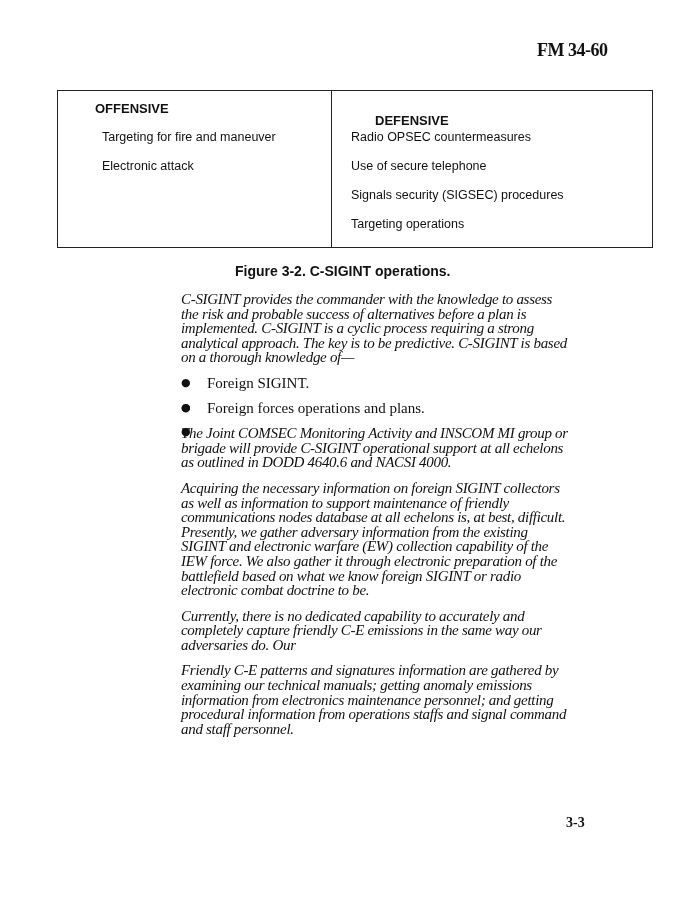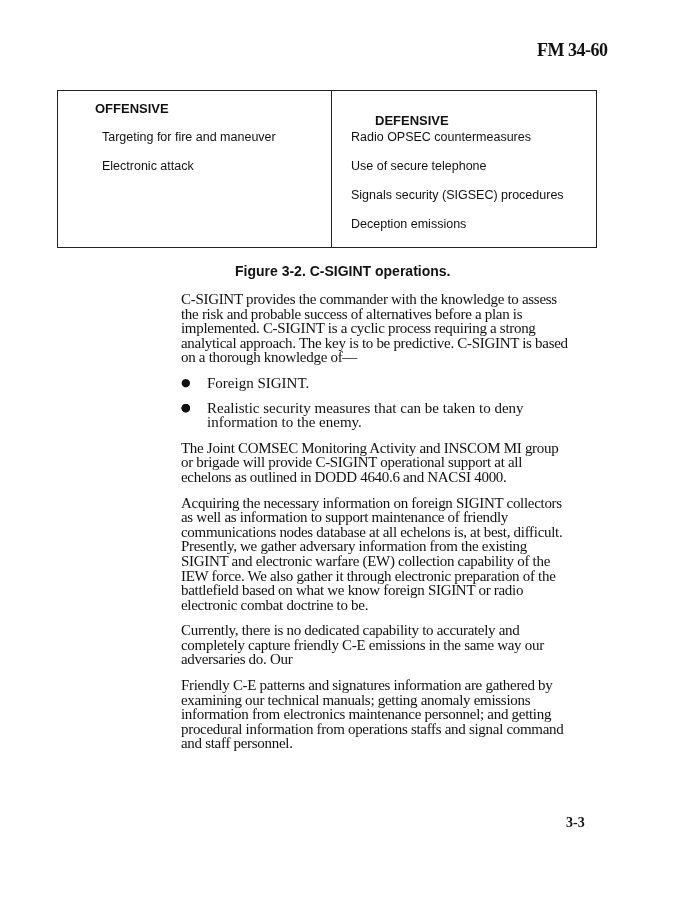--- a/index.html
+++ b/index.html
@@ -1,31 +1,31 @@
 <!DOCTYPE html>
 <html><head>
 <meta charset="utf-8">
 <style>
   html, body { margin:0; padding:0; background:#ffffff; }
   body { width:697px; height:899px; position:relative; overflow:hidden; color:#111; }
   .header { position:absolute; top:40px; left:537px; font-family:"Liberation Serif", serif; font-weight:bold; font-size:18px; letter-spacing:-0.5px; }
-  .figbox { position:absolute; left:57px; top:90px; width:540px; height:158px; border:1.5px solid #222; box-sizing:border-box; }
+  .figbox { position:absolute; left:57px; top:90px; width:596px; height:158px; border:1.5px solid #222; box-sizing:border-box; }
   .figbox .divider { position:absolute; left:273px; top:0; bottom:0; border-left:1.5px solid #222; }
   .col { position:absolute; top:0; font-family:"Liberation Sans", sans-serif; font-size:12.5px; }
   .col.left { left:0; width:273px; }
   .col.right { left:274px; width:252px; }
   .col .head { position:absolute; top:10px; font-weight:bold; font-size:13px; }
   .col.left .head { left:37px; }
   .col.right .head { left:43px;margin-top:12px; }
   .col .item { position:absolute; white-space:nowrap; }
   .col.left .item { left:16px;margin-left:28px; }
   .col.right .item { left:19px; }
   .caption { position:absolute; top:263px; left:235px; font-family:"Liberation Sans", sans-serif; font-weight:bold; font-size:14px; }
   .body { position:absolute; left:181px; top:292px; width:404px; font-family:"Liberation Serif", serif; font-size:15px; line-height:14.6px; }
-  .para { margin:0 16px 11px 0; letter-spacing:-0.3px; }
+  .para { margin:0 16px 11px 0; letter-spacing:-0.3px;font-style:italic; }
   ul.bullets { list-style:none; margin:0 0 11px 0; padding:0; }
   ul.bullets li { position:relative; padding-left:26px; margin-bottom:10px; }
   ul.bullets li .dot { position:absolute; left:0; top:0; font-family:"DejaVu Sans", sans-serif; font-size:11px; }
   .footer { position:absolute; top:815px; left:566px; font-family:"Liberation Serif", serif; font-weight:bold; font-size:14px; }
 </style>
 </head>
 <body>
 
 <div class="header">FM 34-60</div>
 
@@ -34,33 +34,33 @@
     <div class="head">OFFENSIVE</div>
     <div class="item" style="top:39px">Targeting for fire and maneuver</div>
     <div class="item" style="top:68px">Electronic attack</div>
   </div>
   <div class="divider"></div>
   <div class="col right">
     <div class="head">DEFENSIVE</div>
     <div class="item" style="top:39px">Radio OPSEC countermeasures</div>
     <div class="item" style="top:68px">Use of secure telephone</div>
     <div class="item" style="top:97px">Signals security (SIGSEC) procedures</div>
-    <div class="item" style="top:126px">Deception emissions</div>
+    <div class="item" style="top:126px">Targeting operations</div>
   </div>
 </div>
 
 <div class="caption">Figure 3-2.  C-SIGINT operations.</div>
 
 <div class="body">
   <p class="para">C-SIGINT provides the commander with the knowledge to assess the risk and probable success of alternatives before a plan is implemented. C-SIGINT is a cyclic process requiring a strong analytical approach. The key is to be predictive. C-SIGINT is based on a thorough knowledge of—</p>
   <ul class="bullets">
     <li><span class="dot">●</span><span>Foreign SIGINT.</span></li>
     <li><span class="dot">●</span></li>
+    <li><span class="dot">●</span><span>Foreign forces operations and plans.</span></li>
     <li><span class="dot">●</span></li>
-    <li><span class="dot">●</span><span>Realistic security measures that can be taken to deny information to the enemy.</span></li>
   </ul>
   <p class="para">The Joint COMSEC Monitoring Activity and INSCOM MI group or brigade will provide C-SIGINT operational support at all echelons as outlined in DODD 4640.6 and NACSI 4000.</p>
   <p class="para">Acquiring the necessary information on foreign SIGINT collectors as well as information to support maintenance of friendly communications nodes database at all echelons is, at best, difficult. Presently, we gather adversary information from the existing SIGINT and electronic warfare (EW) collection capability of the IEW force. We also gather it through electronic preparation of the battlefield based on what we know foreign SIGINT or radio electronic combat doctrine to be.</p>
   <p class="para">Currently, there is no dedicated capability to accurately and completely capture friendly C-E emissions in the same way our adversaries do. Our</p>
   <p class="para">Friendly C-E patterns and signatures information are gathered by examining our technical manuals; getting anomaly emissions information from electronics maintenance personnel; and getting procedural information from operations staffs and signal command and staff personnel.</p>
 </div>
 
 <div class="footer">3-3</div>
 
 </body></html>

